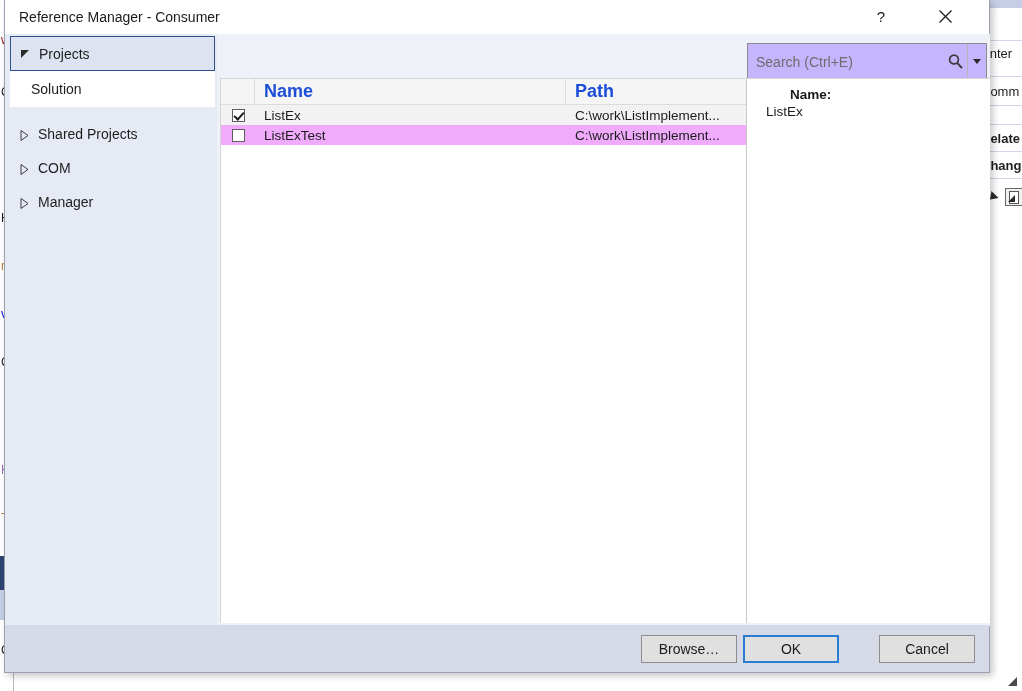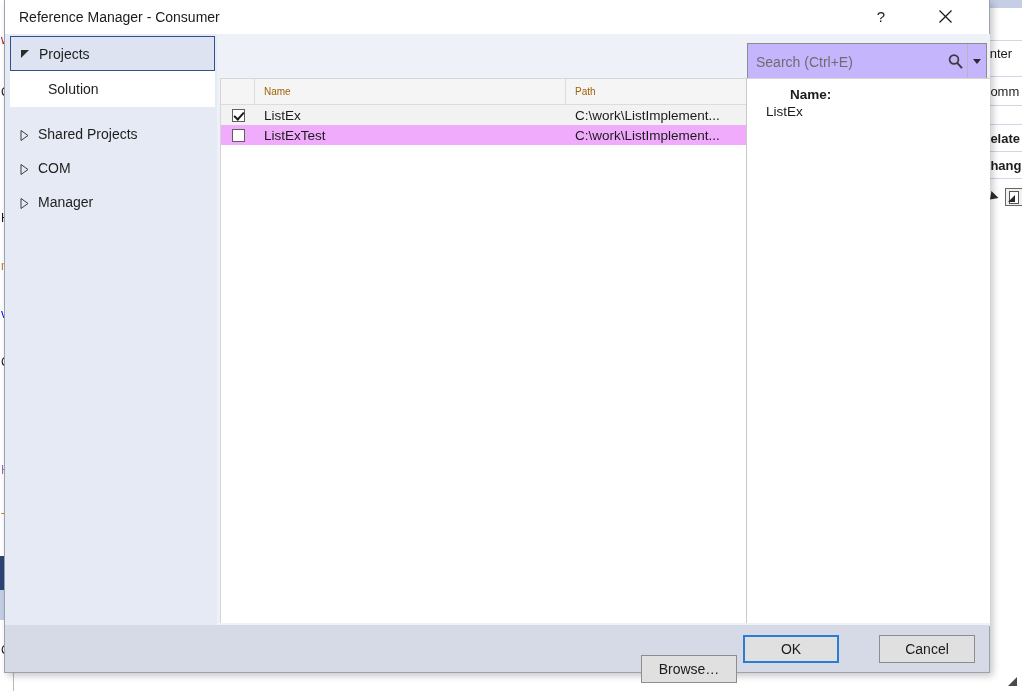--- a/index.html
+++ b/index.html
@@ -195,21 +195,21 @@
     cursor: default;
   }
   .nav-solution {
     position: absolute;
     left: 5px; top: 37px;
     width: 205px;
     height: 36px;
     background: #ffffff;
     display: flex;
     align-items: center;
-    padding-left: 38px;
+    padding-left: 21px;
     font-size: 14px;
     box-sizing: border-box;
     cursor: default;
   }
   .nav-group {
     position: absolute;
     left: 5px;
     width: 205px;
     height: 34px;
     display: flex;
@@ -237,22 +237,23 @@
     border-top: 1px solid #d6d6d6;
     border-left: 1px solid #d6d6d6;
     box-sizing: border-box;
   }
   .list-header {
     display: flex;
     height: 26px;
     background: #f5f5f5;
     border-bottom: 1px solid #dcdcdc;
     box-sizing: border-box;
-    font-size: 10px;
-    color: #a16207;
+    font-size: 18px;
+    color: #1d4ed8;
+    font-weight: bold;
   }
   .hcell {
     display: flex;
     align-items: center;
     padding-left: 9px;
     border-right: 1px solid #dcdcdc;
     box-sizing: border-box;
     cursor: default;
   }
   .hcell-check { width: 34px; padding-left: 0; }
@@ -381,21 +382,21 @@
     height: 28px;
     background: #e0e0e0;
     border: 1px solid #8d8d8d;
     box-sizing: border-box;
     font-family: "Liberation Sans", sans-serif;
     font-size: 14px;
     color: #1b1b1b;
     cursor: default;
     padding: 0;
   }
-  .btn-browse { right: 252px; width: 96px; margin-top: 20px; }
+  .btn-browse { right: 252px; width: 96px; }
   .btn-ok {
     right: 150px; width: 96px;
     border: 2px solid #2b7cd3;
     background: #e0e0e0;
   }
   .btn-cancel { right: 14px; width: 96px; margin-left: 8px; }
 </style>
 </head>
 <body>
 

